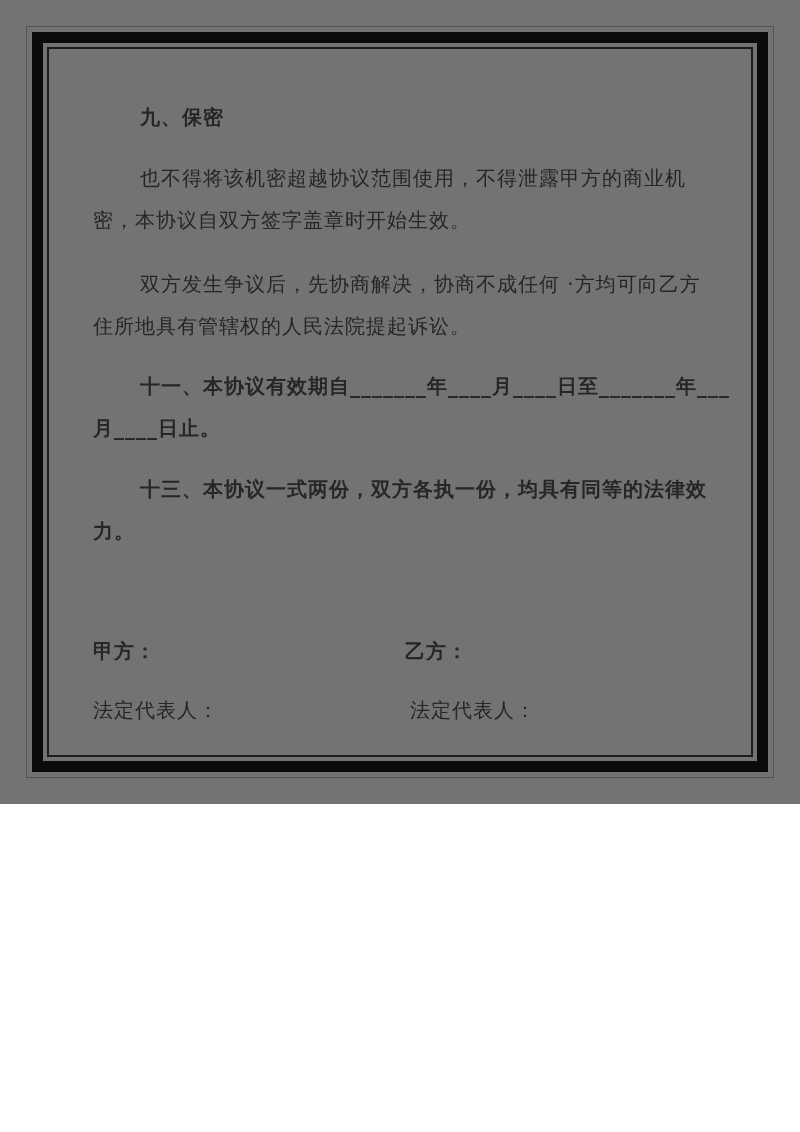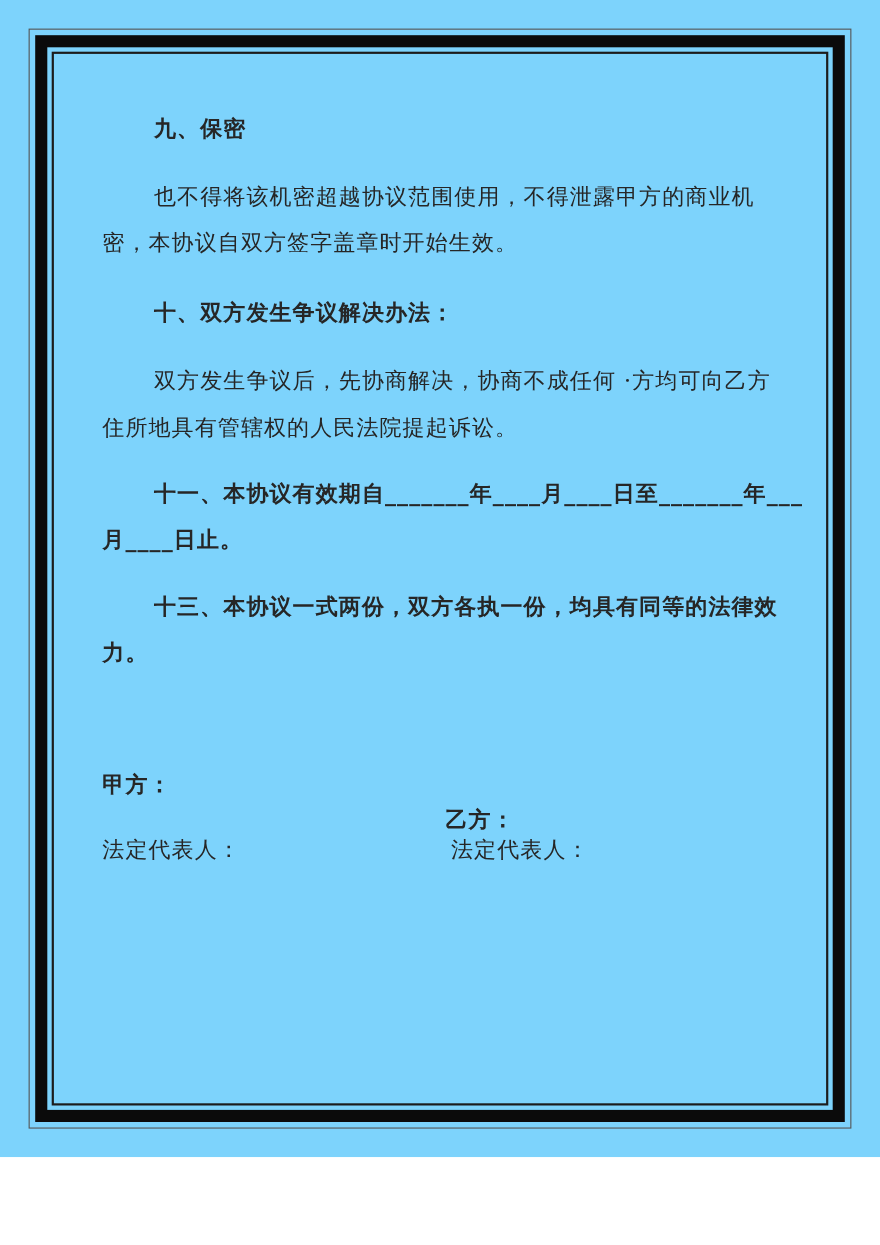--- a/index.html
+++ b/index.html
@@ -3,22 +3,22 @@
 <meta charset="utf-8">
 <style>
   html, body {
     margin: 0;
     padding: 0;
     background: #ffffff;
   }
   .page {
     position: relative;
     width: 800px;
-    height: 1052px;
-    background: #7dd3fc;
+    height: 804px;
+    background: #737373;
     font-family: "DejaVu Serif", "Liberation Serif", serif;
     color: #262626;
     overflow: hidden;
   }
   
   .frame-outer {
     position: absolute;
     inset: 26px;
     border: 1px solid #555555;
     pointer-events: none;
@@ -71,21 +71,20 @@
   .sig-right {
     position: absolute;
     left: 312px;
     top: 0;
   }
   .sig-right.rep {
     left: 317px;
   }
   .party-label {
     font-weight: bold;
-    margin-top: 32px;
   }
   .date-row {
     margin-top: 80px;
     padding-left: 307px;
     line-height: 42px;
     white-space: nowrap;
   }
   .date-unit-year  { margin-left: 48px; }
   .date-unit-month { margin-left: 40px; }
   .date-unit-day   { margin-left: 32px; }
@@ -102,23 +101,20 @@
 
     <div class="mb19">
       <div class="line indent bold">九、保密</div>
     </div>
 
     <div class="mb22">
       <div class="line indent">也不得将该机密超越协议范围使用，不得泄露甲方的商业机</div>
       <div class="line">密，本协议自双方签字盖章时开始生效。</div>
     </div>
 
-    <div class="mb20">
-      <div class="line indent bold">十、双方发生争议解决办法：</div>
-    </div>
 
     <div class="mb18">
       <div class="line indent">双方发生争议后，先协商解决，协商不成任何 ·方均可向乙方</div>
       <div class="line">住所地具有管辖权的人民法院提起诉讼。</div>
     </div>
 
     <div class="mb19">
       <div class="line indent bold">十一、本协议有效期自_______年____月____日至_______年___</div>
       <div class="line bold">月____日止。</div>
     </div>

